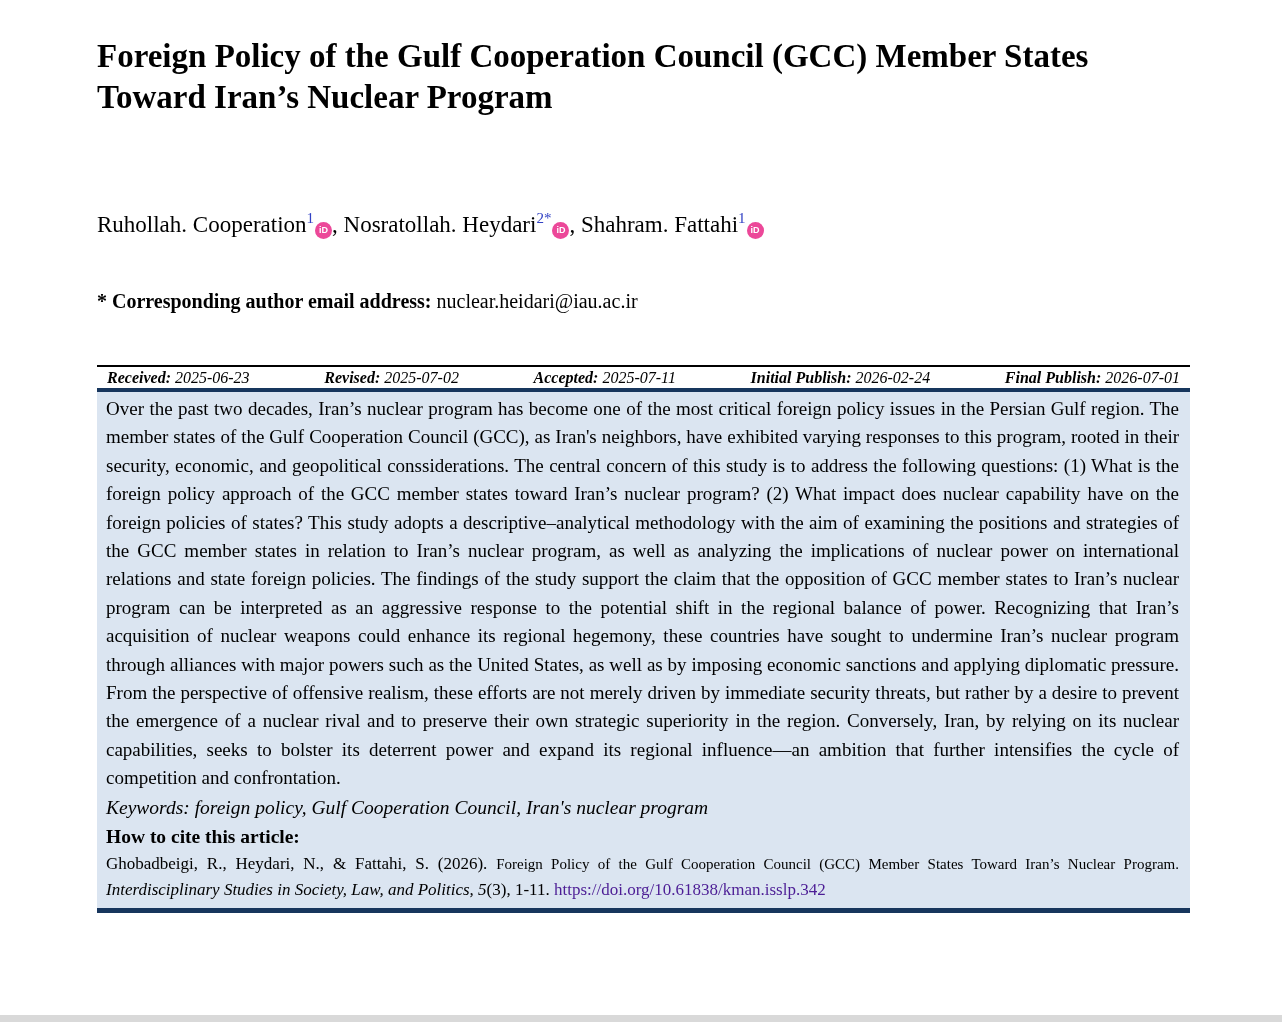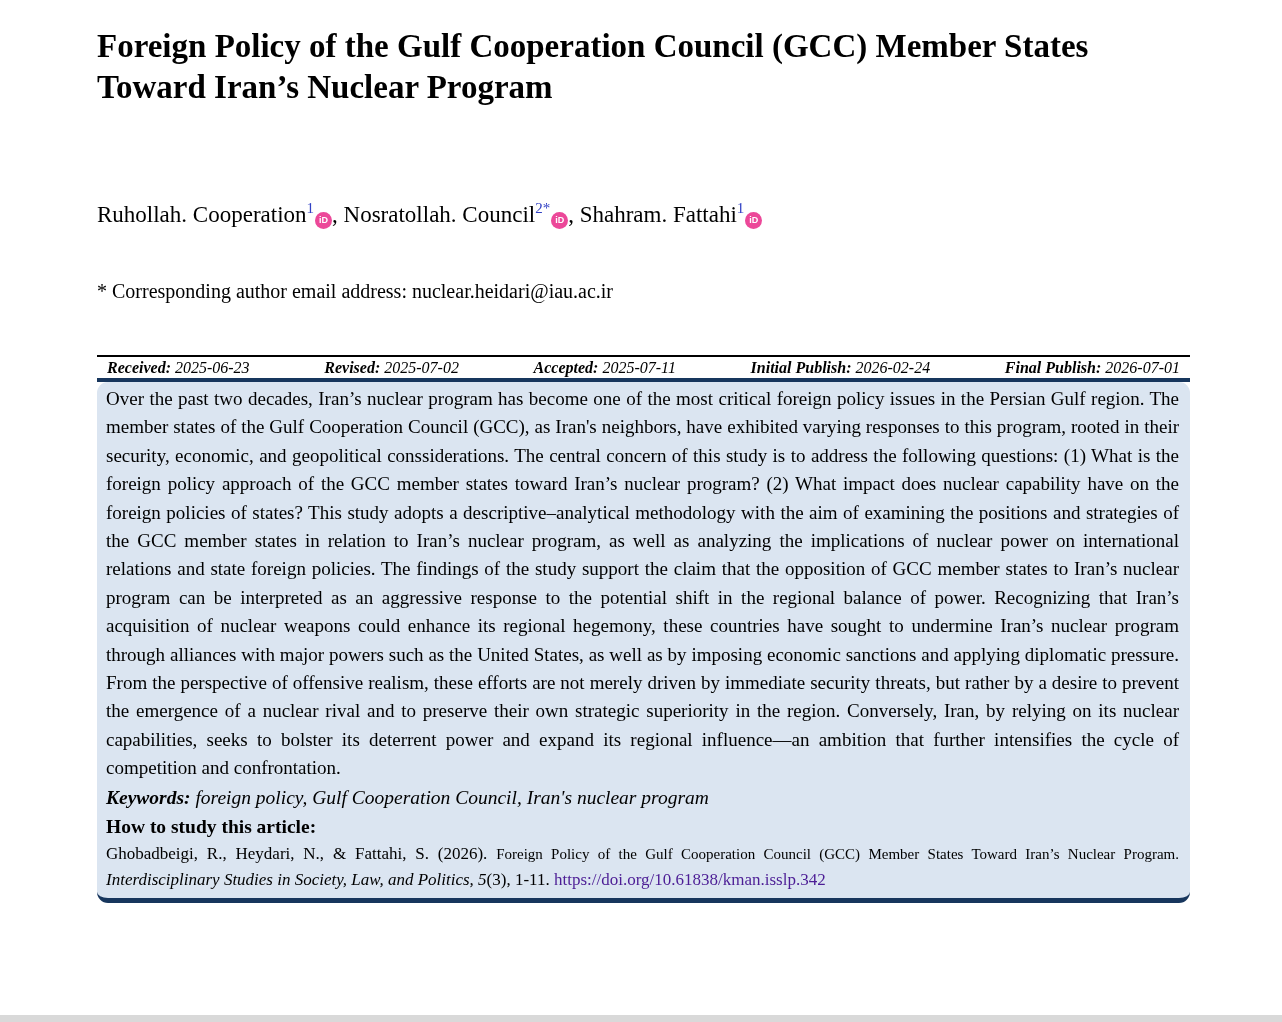--- a/index.html
+++ b/index.html
@@ -8,21 +8,21 @@
     font-family: "Liberation Serif", serif;
     color: #000000;
   }
   body {
     width: 1282px; height: 1022px;
     position: relative;
     overflow: hidden;
   }
   .content {
     position: absolute;
-    left: 97px; top: 0;
+    left: 97px; top: 10px;
     width: 1093px;
   }
   .paper-title {
     margin-top: 26px;
     font-size: 33px;
     font-weight: bold;
     line-height: 41px;
     letter-spacing: 0px;
   }
   .authors-line {
@@ -59,54 +59,53 @@
   .affil-sup {
     font-size: 13px;
     vertical-align: super;
     line-height: 0;
     margin-right: 4px;
   }
   .corresponding {
     margin-top: 50px;
     font-size: 20px;
   }
-  .corresponding .label { font-weight: normal; }
+  .corresponding .label { font-weight: bold; }
   .dates-row {
     margin-top: 52px;
     display: flex;
     justify-content: space-between;
     align-items: center;
     border-top: 2px solid #000000;
     border-bottom: 4px solid #17365d;
     padding: 2px 10px 1px 10px;
     font-size: 16px;
     background: #ffffff;
     font-style: italic;
   }
   .date-cell { white-space: nowrap; }
   .date-label { font-weight: bold; }
   .abstract-box {
     background: #dbe5f1;
     border-bottom: 5px solid #17365d;
     padding: 3px 11px 5px 9px;
-    border-radius: 11px;
   }
   .abstract-text {
     margin: 0;
     font-size: 19px;
     line-height: 28.4px;
     text-align: justify;
   }
   .keywords-line {
     margin: 0;
     font-size: 19.5px;
     line-height: 29px;
     font-style: italic;
   }
-  .keywords-line .kw-label { font-weight: bold; }
+  .keywords-line .kw-label { font-weight: normal; }
   .cite-heading {
     margin: 0;
     font-size: 19.5px;
     line-height: 29px;
     font-weight: bold;
   }
   .cite-text {
     margin: 0;
     font-size: 17px;
     line-height: 25.5px;
@@ -127,38 +126,38 @@
   }
 </style>
 </head>
 <body>
 
 <div class="content">
 
   <h1 class="paper-title">Foreign Policy of the Gulf Cooperation Council (GCC) Member States Toward Iran’s Nuclear Program</h1>
 
   <div class="authors-line">
-    <span>Ruhollah. Cooperation</span><span class="author-sup">1</span><span class="orcid">iD</span><span>, </span><span>Nosratollah. Council</span><span class="author-sup">2*</span><span class="orcid">iD</span><span>, </span><span>Shahram. Fattahi</span><span class="author-sup">1</span><span class="orcid">iD</span>
+    <span>Ruhollah. Cooperation</span><span class="author-sup">1</span><span class="orcid">iD</span><span>, </span><span>Nosratollah. Heydari</span><span class="author-sup">2*</span><span class="orcid">iD</span><span>, </span><span>Shahram. Fattahi</span><span class="author-sup">1</span><span class="orcid">iD</span>
   </div>
 
 
   <div class="corresponding">
     <span class="label">* Corresponding author email address</span><span class="label">: </span><span>nuclear.heidari@iau.ac.ir</span>
   </div>
 
   <div class="dates-row">
     <span class="date-cell"><span class="date-label">Received:</span><span> 2025-06-23</span></span>
     <span class="date-cell"><span class="date-label">Revised:</span><span> 2025-07-02</span></span>
     <span class="date-cell"><span class="date-label">Accepted:</span><span> 2025-07-11</span></span>
     <span class="date-cell"><span class="date-label">Initial Publish:</span><span> 2026-02-24</span></span>
     <span class="date-cell"><span class="date-label">Final Publish:</span><span> 2026-07-01</span></span>
   </div>
 
   <div class="abstract-box">
     <p class="abstract-text">Over the past two decades, Iran’s nuclear program has become one of the most critical foreign policy issues in the Persian Gulf region. The member states of the Gulf Cooperation Council (GCC), as Iran's neighbors, have exhibited varying responses to this program, rooted in their security, economic, and geopolitical conssiderations. The central concern of this study is to address the following questions: (1) What is the foreign policy approach of the GCC member states toward Iran’s nuclear program? (2) What impact does nuclear capability have on the foreign policies of states? This study adopts a descriptive–analytical methodology with the aim of examining the positions and strategies of the GCC member states in relation to Iran’s nuclear program, as well as analyzing the implications of nuclear power on international relations and state foreign policies. The findings of the study support the claim that the opposition of GCC member states to Iran’s nuclear program can be interpreted as an aggressive response to the potential shift in the regional balance of power. Recognizing that Iran’s acquisition of nuclear weapons could enhance its regional hegemony, these countries have sought to undermine Iran’s nuclear program through alliances with major powers such as the United States, as well as by imposing economic sanctions and applying diplomatic pressure. From the perspective of offensive realism, these efforts are not merely driven by immediate security threats, but rather by a desire to prevent the emergence of a nuclear rival and to preserve their own strategic superiority in the region. Conversely, Iran, by relying on its nuclear capabilities, seeks to bolster its deterrent power and expand its regional influence—an ambition that further intensifies the cycle of competition and confrontation.</p>
     <p class="keywords-line"><span class="kw-label">Keywords:</span><span> foreign policy, Gulf Cooperation Council, Iran's nuclear program</span></p>
-    <p class="cite-heading">How to study this article:</p>
+    <p class="cite-heading">How to cite this article:</p>
     <p class="cite-text"><span>Ghobadbeigi, R., Heydari, N., &amp; Fattahi, S. (2026). </span><span class="cite-title-part">Foreign Policy of the Gulf Cooperation Council (GCC) Member States Toward Iran’s Nuclear Program. </span><span class="cite-journal">Interdisciplinary Studies in Society, Law, and Politics, 5</span><span>(3), 1-11. </span><a class="doi-link">https://doi.org/10.61838/kman.isslp.342</a></p>
   </div>
 
 </div>
 
 <div class="bottom-strip"></div>
 
 </body></html>

